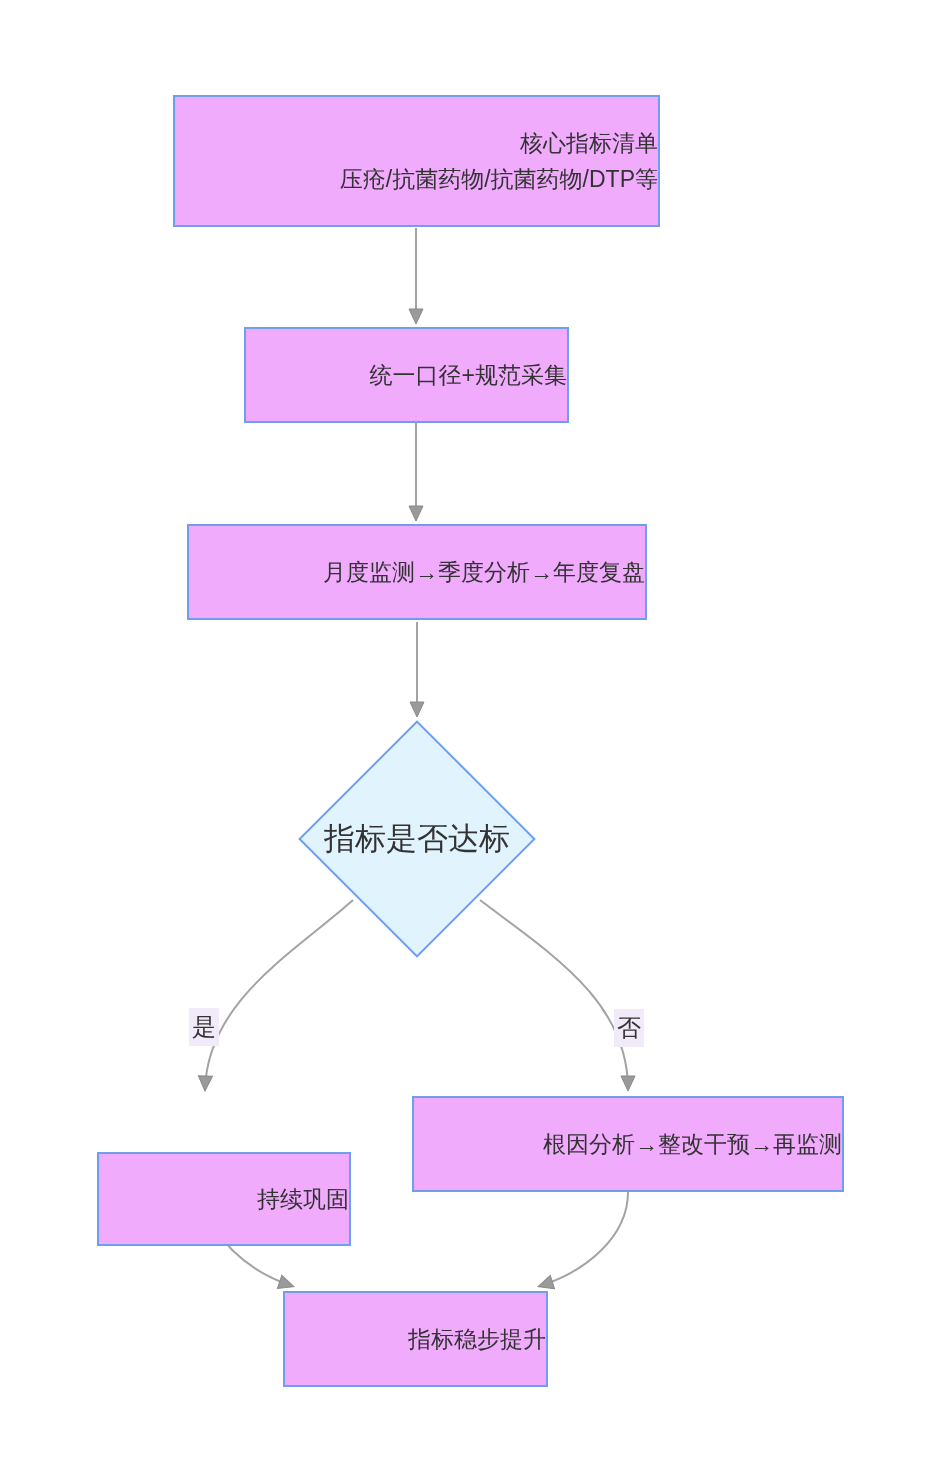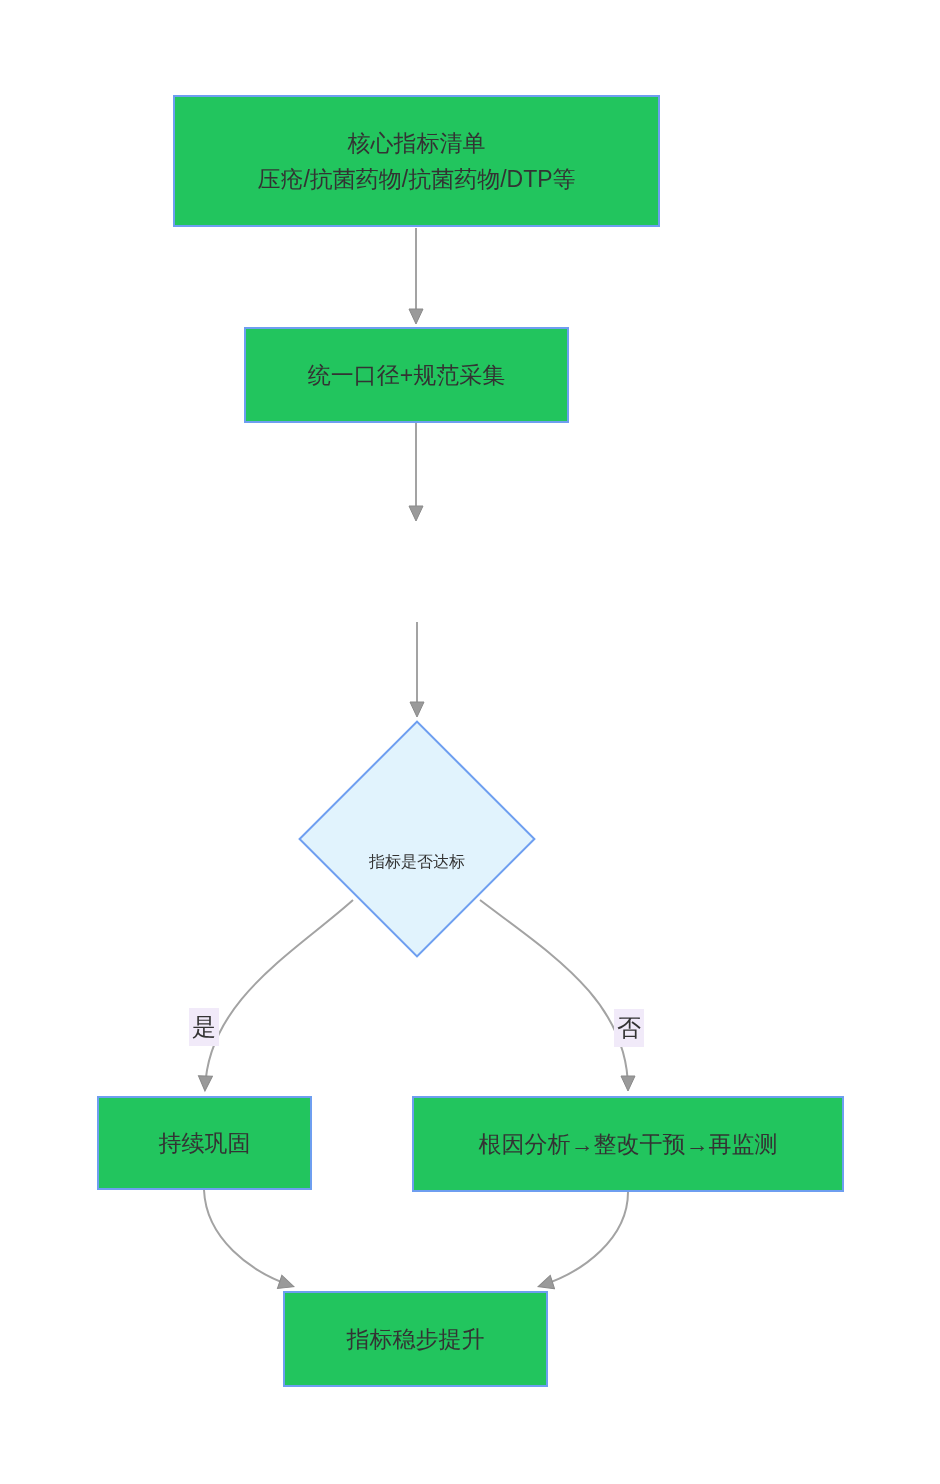--- a/index.html
+++ b/index.html
@@ -3,40 +3,40 @@
 <meta charset="utf-8">
 <style>
   html,body{margin:0;padding:0;background:#ffffff;}
   #canvas{
     position:relative;width:940px;height:1484px;background:#ffffff;overflow:hidden;
     font-family:"Liberation Sans","DejaVu Sans",sans-serif;color:#333333;
   }
   #edge-layer{position:absolute;left:0;top:0;width:940px;height:1484px;}
   .node{
     position:absolute;box-sizing:border-box;
-    background:#22c55e;border:2px solid #6e9ef0;
-    display:flex;flex-direction:column;align-items:center;justify-content:center;
+    background:#f0abfc;border:2px solid #6e9ef0;
+    display:flex;flex-direction:column;align-items:flex-end;justify-content:center;
     text-align:center;font-size:23px;line-height:36px;color:#333333;
   }
   .diamond-shape{
     position:absolute;box-sizing:border-box;left:333px;top:755px;width:168px;height:168px;
     background:#e1f3fd;border:2px solid #6e9ef0;transform:rotate(45deg);
   }
   .diamond-label{
     position:absolute;left:317px;top:821px;width:200px;
-    text-align:center;font-size:16px;line-height:36px;color:#333333;margin-top:23px;
+    text-align:center;font-size:31px;line-height:36px;color:#333333;
   }
   .edge-label{
     position:absolute;transform:translate(-50%,-50%);
     background:#f1eaf9;color:#333333;font-size:24px;line-height:38px;padding:0 3px;
   }
   #node-core-list{left:173px;top:95px;width:487px;height:132px;}
   #node-unify{left:244px;top:327px;width:325px;height:96px;}
   #node-monitor{left:187px;top:524px;width:460px;height:96px;}
-  #node-sustain{left:97px;top:1096px;width:215px;height:94px;}
+  #node-sustain{left:97px;top:1152px;width:254px;height:94px;}
   #node-root-cause{left:412px;top:1096px;width:432px;height:96px;}
   #node-improve{left:283px;top:1291px;width:265px;height:96px;}
   #label-yes{left:204px;top:1027px;}
   #label-no{left:629px;top:1028px;}
 </style>
 </head>
 <body>
 
 <div id="canvas">
 
@@ -59,20 +59,23 @@
 
   <div class="node" id="node-core-list">
     <div>核心指标清单</div>
     <div>压疮/抗菌药物/抗菌药物/DTP等</div>
   </div>
 
   <div class="node" id="node-unify">
     <div>统一口径+规范采集</div>
   </div>
 
+  <div class="node" id="node-monitor">
+    <div>月度监测→季度分析→年度复盘</div>
+  </div>
 
   <div class="diamond-shape"></div>
   <div class="diamond-label">指标是否达标</div>
 
   <div class="edge-label" id="label-yes">是</div>
   <div class="edge-label" id="label-no">否</div>
 
   <div class="node" id="node-sustain">
     <div>持续巩固</div>
   </div>

